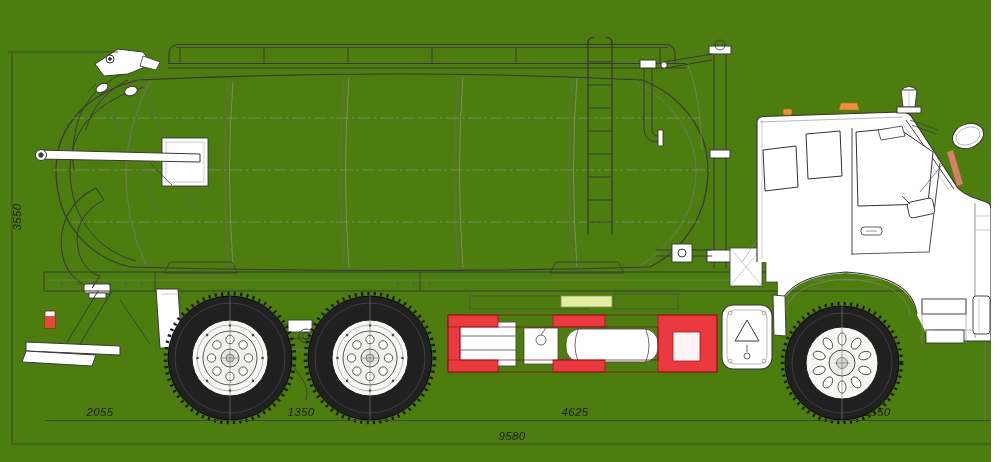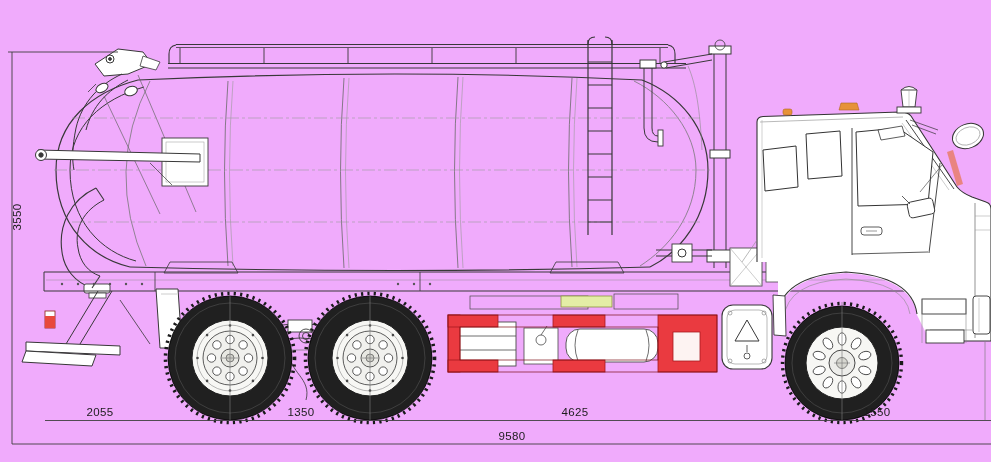--- a/index.html
+++ b/index.html
@@ -1,18 +1,19 @@
 <!DOCTYPE html>
 <html><head>
 <meta charset="utf-8">
 <style>
   html,body{margin:0;padding:0;background:#ffffff;}
   .canvas{
-    position:relative;width:991px;height:462px;background:#f0abfc;overflow:hidden;
+    position:relative;width:991px;height:462px;background:#4d7c0f;overflow:hidden;
     font-family:"Liberation Sans",sans-serif;
+    font-style:italic;
   }
   svg{position:absolute;left:0;top:0;}
   svg text{
     font-family:"Liberation Sans",sans-serif;
     font-size:11.5px;letter-spacing:.4px;fill:#1c1c1c;
   }
 </style>
 </head>
 <body>
 

